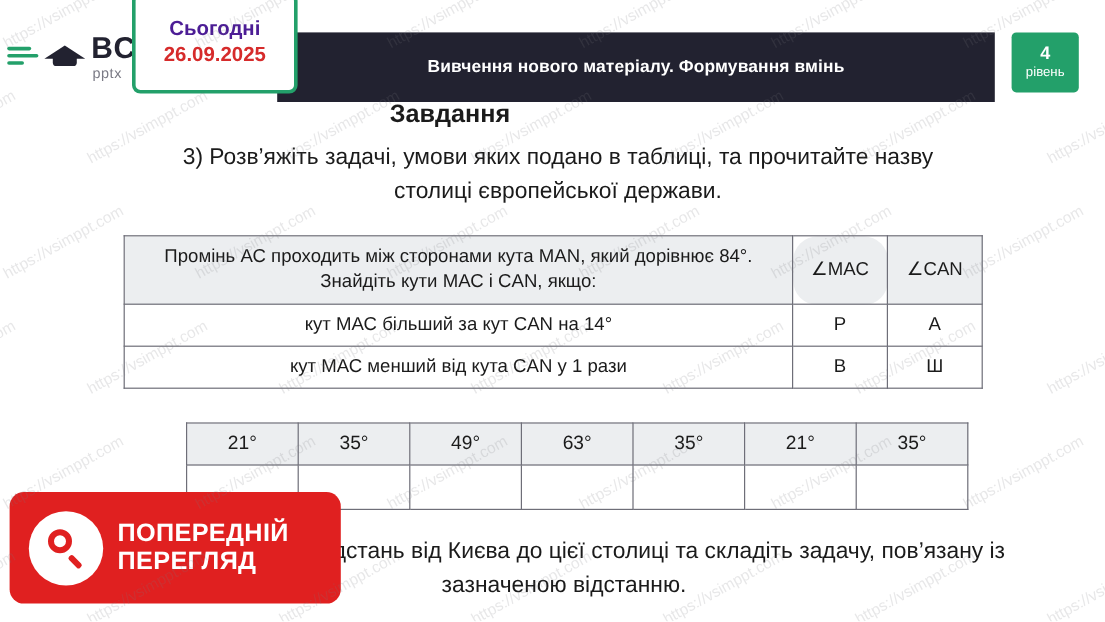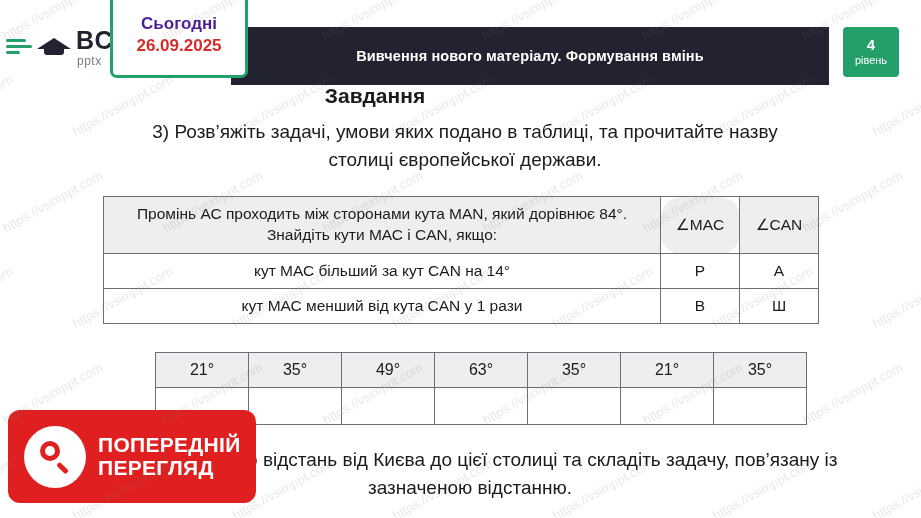--- a/index.html
+++ b/index.html
@@ -263,21 +263,21 @@
     font-size: 19px;
     color: #1b1b1b;
     line-height: 1.45;
   }
 
   
   .stamp {
     position: absolute;
     left: 8px;
     top: 410px;
-    width: 248px;
+    width: 276px;
     height: 93px;
     background: #e02020;
     border-radius: 12px;
     display: flex;
     align-items: center;
     gap: 12px;
     padding-left: 16px;
     box-sizing: border-box;
     z-index: 20;
   }

